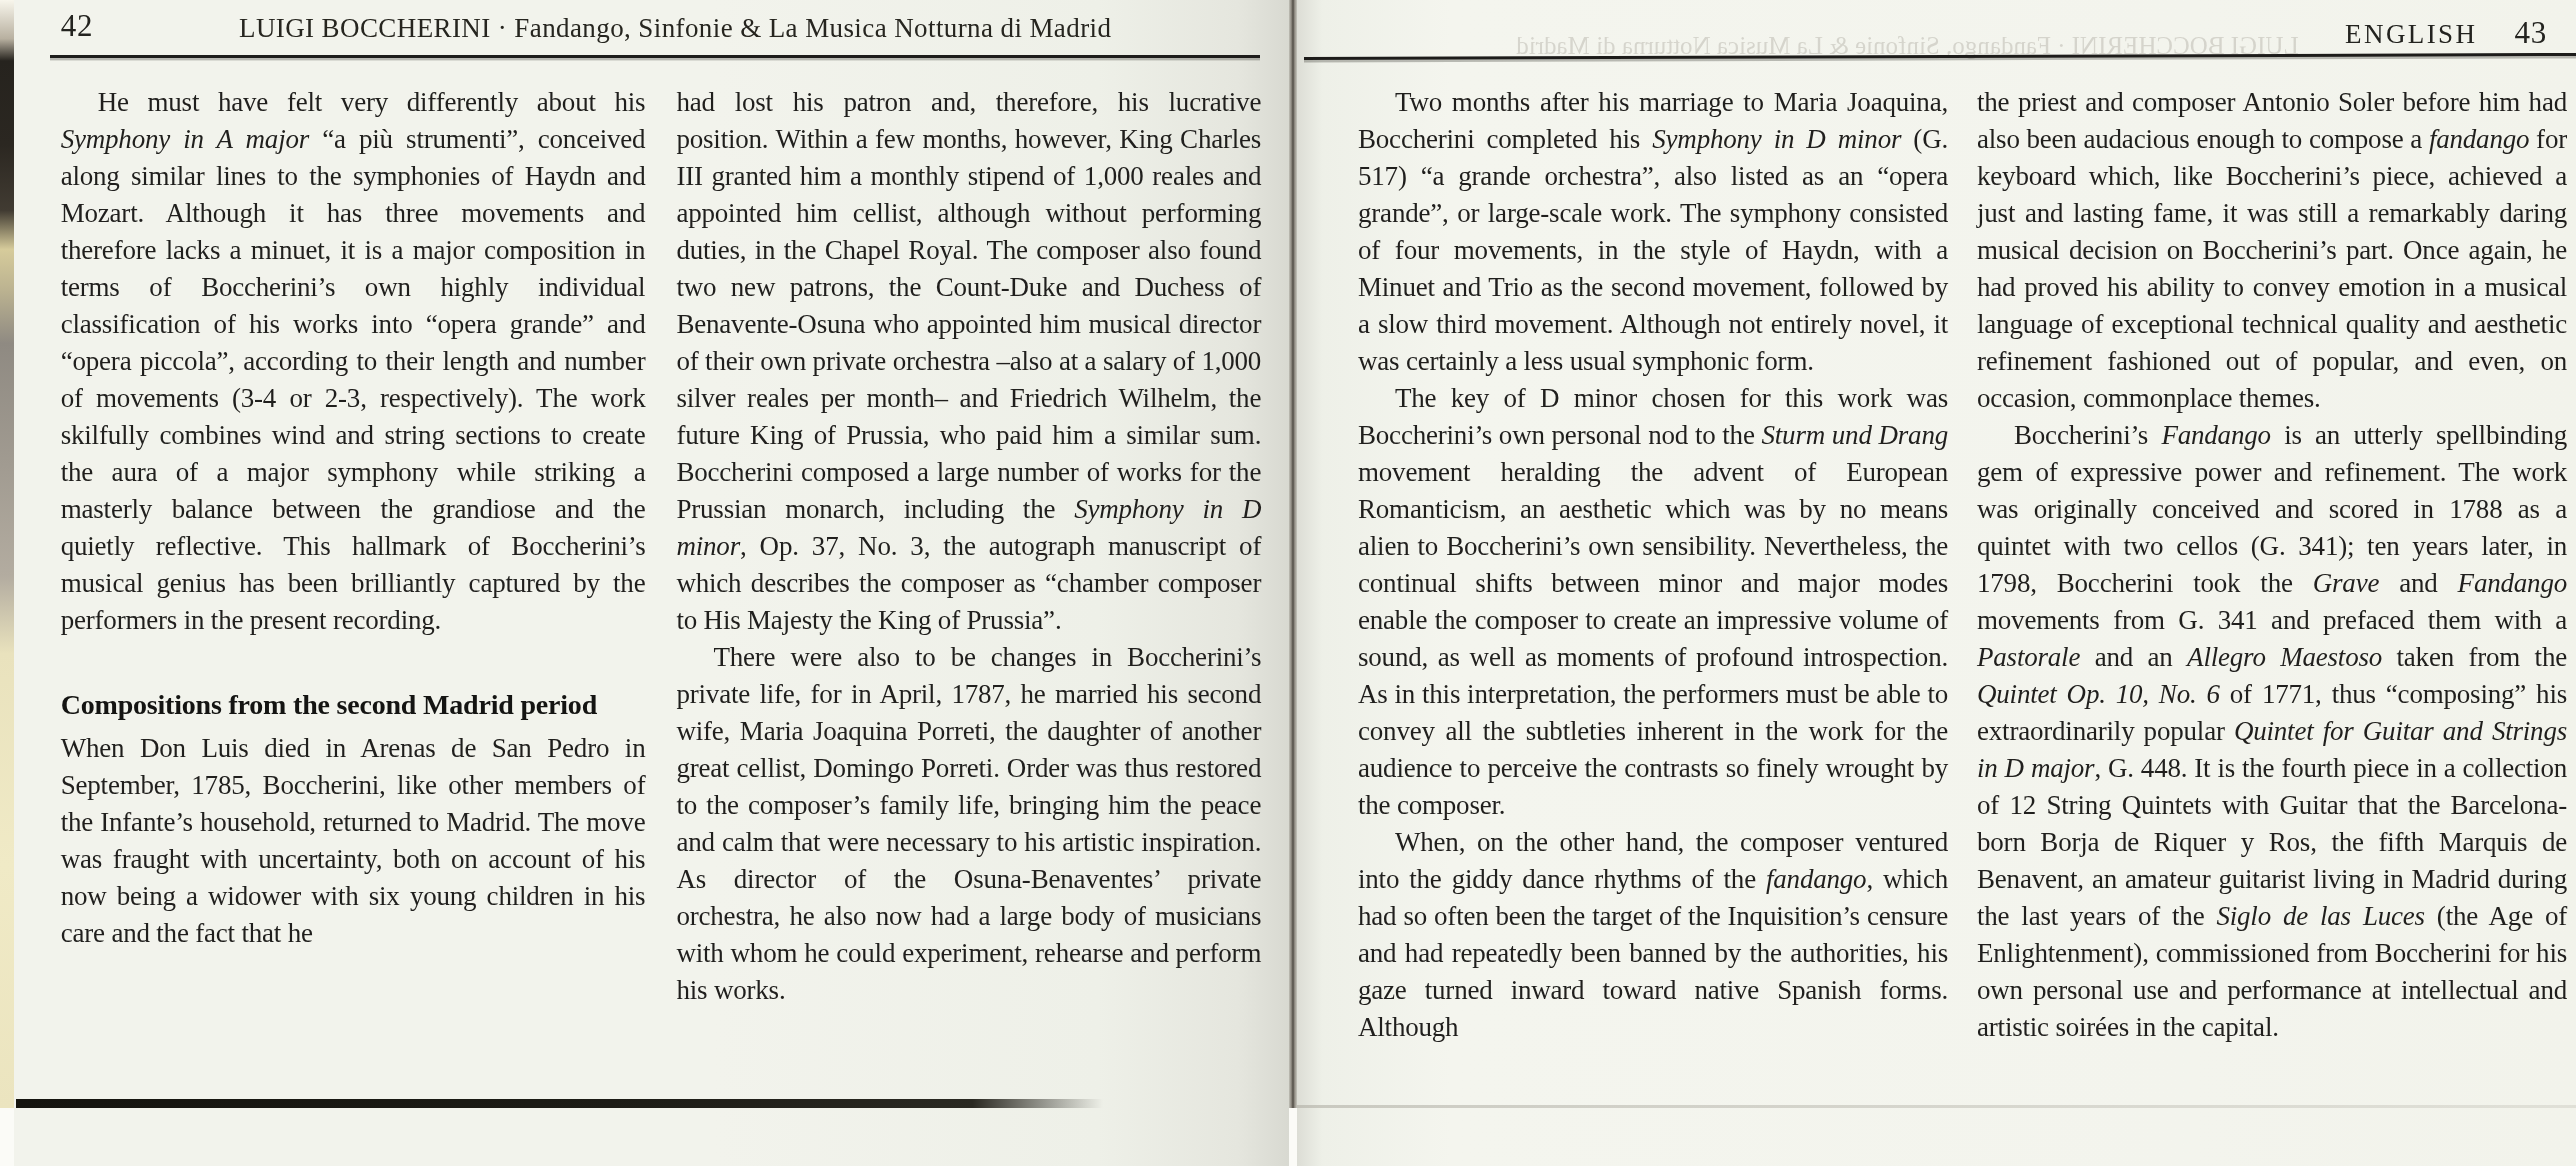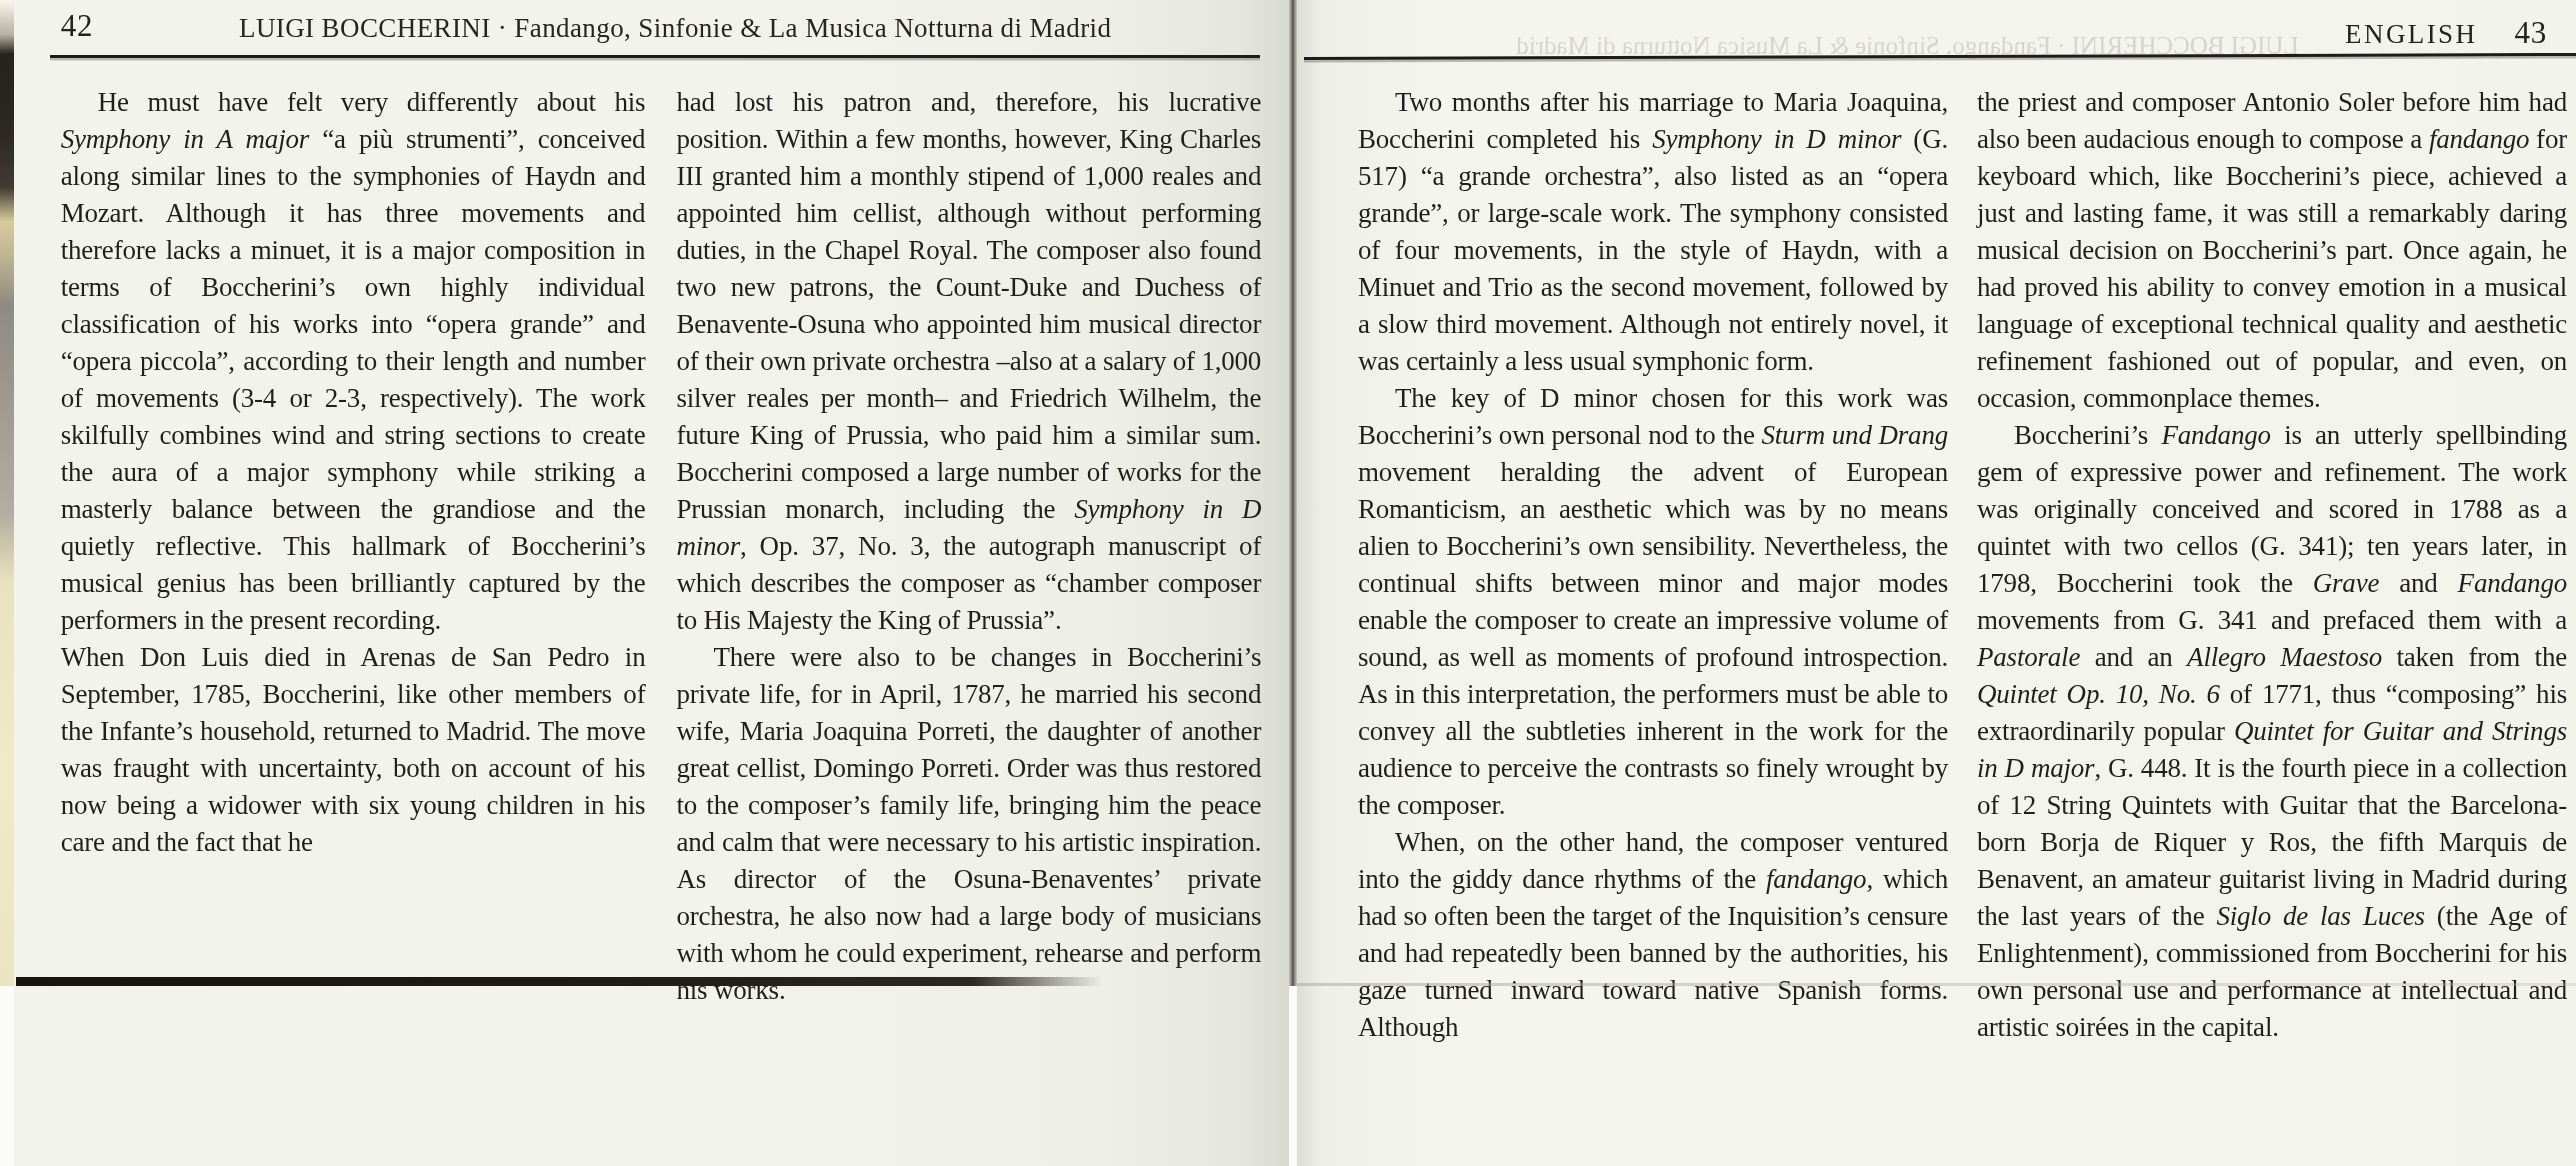--- a/index.html
+++ b/index.html
@@ -2,21 +2,21 @@
 <html lang="en" style="font-size:13px"><head>
 <meta charset="utf-8">
 <style>
   html,body{margin:0;padding:0;}
   body{
     width:2576px;height:1167px;overflow:hidden;
     background:#fbfbf7;
     font-family:"Liberation Serif","DejaVu Serif",serif;
     color:#1f1f1e;
   }
-  .scan{position:relative;width:2576px;height:986px;background:#fbfbf7;}
+  .scan{position:relative;width:2576px;height:1108px;background:#fbfbf7;}
 
   
   .edge-strip{
     position:absolute;left:0;top:0;width:13.7px;height:100%;
     background:linear-gradient(180deg,
       #f8f6ec 0%, #b8b0a0 3.5%, #26231e 5.5%, #2b2721 13%, #413b32 19%,
       #d6cb9b 22.5%, #bdb491 26%, #8f8a82 31%, #a19b91 42%, #b3aca0 52%,
       #e9e2bd 59%, #f0eac6 78%, #ebe4bf 100%);
   }
 
@@ -93,20 +93,21 @@
   <div class="edge-strip"></div>
 
   <section class="page page-left">
     <span class="pagenum">42</span>
     <div class="running-title"><span>LUIGI BOCCHERINI</span><span> · </span><span>Fandango, Sinfonie &amp; La Musica Notturna di Madrid</span></div>
     <div class="rule"></div>
 
     <div class="cols">
       <div class="col">
           <p class="indent">He must have felt very differently about his <em>Symphony in A major</em> “a più strumenti”, conceived along similar lines to the symphonies of Haydn and Mozart. Although it has three movements and therefore lacks a minuet, it is a major composition in terms of Boccherini’s own highly individual classification of his works into “opera grande” and “opera piccola”, according to their length and number of movements (3-4 or 2-3, respectively). The work skilfully combines wind and string sections to create the aura of a major symphony while striking a masterly balance between the grandiose and the quietly reflective. This hallmark of Boccherini’s musical genius has been brilliantly captured by the performers in the present recording.</p>
+          <h2>Compositions from the second Madrid period</h2>
           <p>When Don Luis died in Arenas de San Pedro in September, 1785, Boccherini, like other members of the Infante’s household, returned to Madrid. The move was fraught with uncertainty, both on account of his now being a widower with six young children in his care and the fact that he</p>
         </div>
       <div class="col">
           <p>had lost his patron and, therefore, his lucrative position. Within a few months, however, King Charles III granted him a monthly stipend of 1,000 reales and appointed him cellist, although without performing duties, in the Chapel Royal. The composer also found two new patrons, the Count-Duke and Duchess of Benavente-Osuna who appointed him musical director of their own private orchestra –also at a salary of 1,000 silver reales per month– and Friedrich Wilhelm, the future King of Prussia, who paid him a similar sum. Boccherini composed a large number of works for the Prussian monarch, including the <em>Symphony in D minor</em>, Op. 37, No. 3, the autograph manuscript of which describes the composer as “chamber composer to His Majesty the King of Prussia”.</p>
           <p class="indent">There were also to be changes in Boccherini’s private life, for in April, 1787, he married his second wife, Maria Joaquina Porreti, the daughter of another great cellist, Domingo Porreti. Order was thus restored to the composer’s family life, bringing him the peace and calm that were necessary to his artistic inspiration. As director of the Osuna-Benaventes’ private orchestra, he also now had a large body of musicians with whom he could experiment, rehearse and perform his works.</p>
         </div>
     </div>
   </section>
 
   <div class="gutter"></div>

